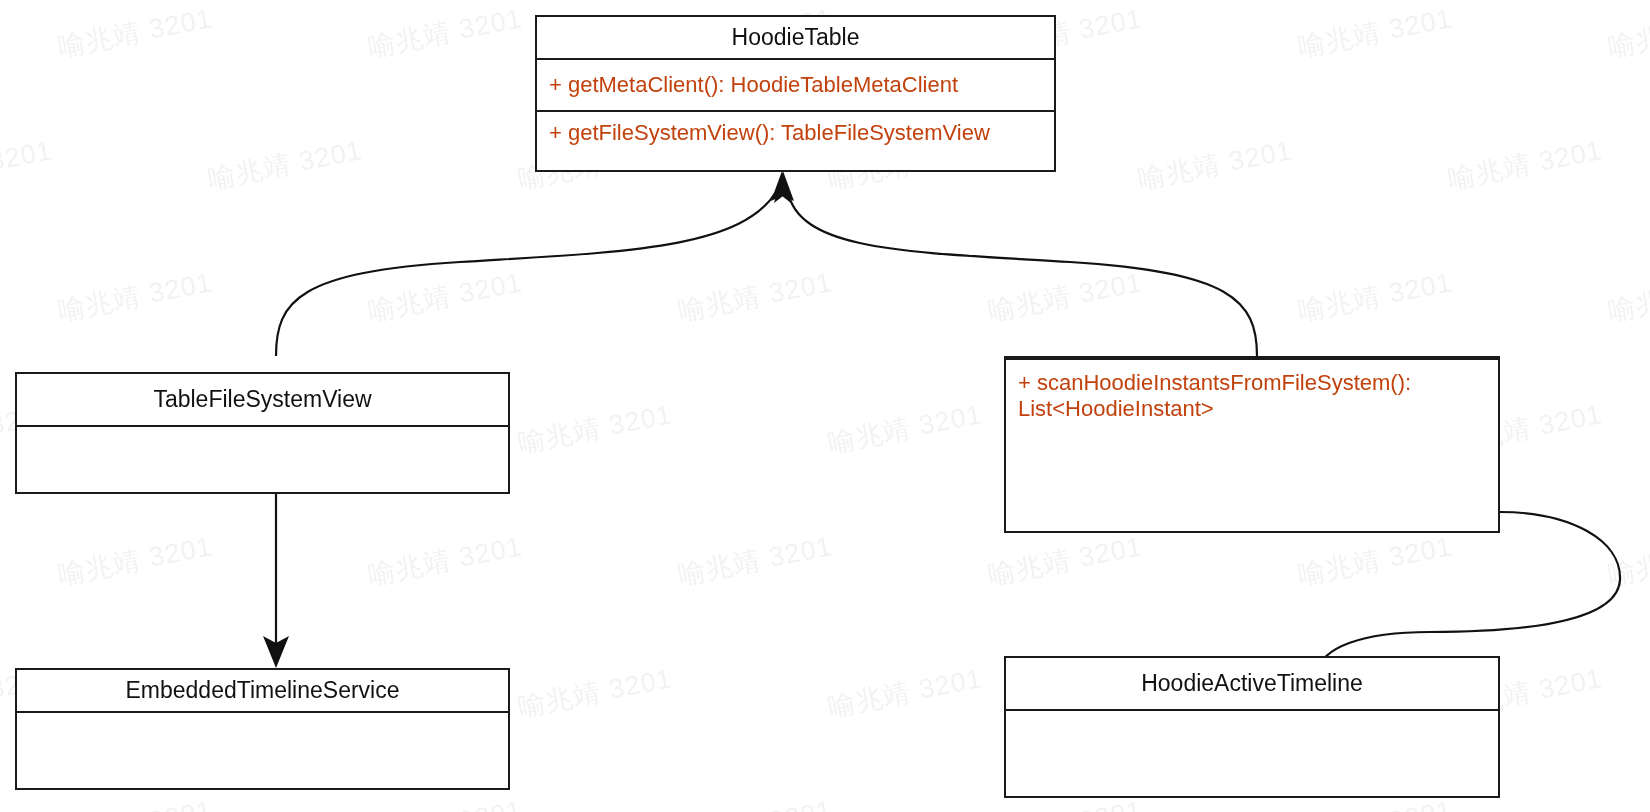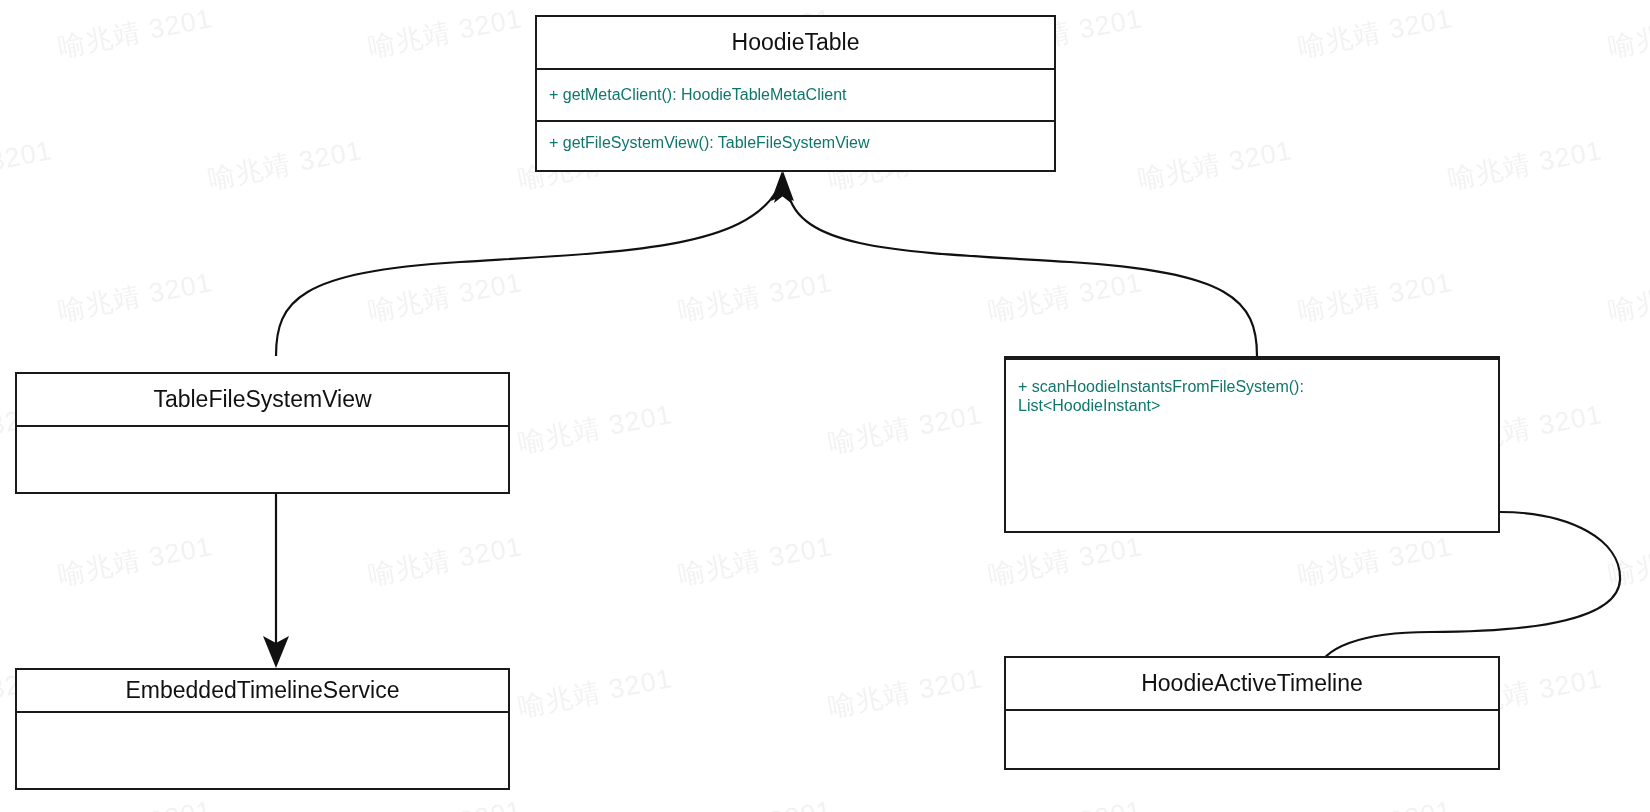--- a/index.html
+++ b/index.html
@@ -62,22 +62,22 @@
   .uml-divider {
     height: 0;
     border-top: 2px solid #1a1a1a;
   }
   .uml-compartment {
     box-sizing: border-box;
     padding: 0;
   }
   .uml-member {
     box-sizing: border-box;
-    font-size: 16px;
-    color: #0f766e;
+    font-size: 22px;
+    color: #c2410c;
     padding: 9px 0 9px 12px;
     line-height: 1.2;
     white-space: pre-line;
   }
   .uml-member + .uml-member {
     border-top: 2px solid #1a1a1a;
   }
   .uml-empty-compartment {
     box-sizing: border-box;
   }
@@ -168,21 +168,21 @@
       <path class="edge-arrowhead" d="M 276,668 L 263,636 L 276,643 L 289,636 Z"></path>
     </g>
 
     <g>
       <path class="edge-path" d="M 1500,512 C 1570,512 1622,540 1620,580 C 1618,618 1540,632 1430,632 C 1360,632 1322,648 1317,672"></path>
       <path class="edge-arrowhead" d="M 1316,694 L 1303,662 L 1316,669 L 1329,662 Z"></path>
     </g>
   </svg>
 
   <div class="uml-class" style="left:535px; top:15px; width:521px; height:157px;">
-    <div class="uml-class-name" style="height:51px;">HoodieTable</div>
+    <div class="uml-class-name" style="height:41px;">HoodieTable</div>
     <div class="uml-divider"></div>
     <div class="uml-compartment">
       <div class="uml-member" style="height:50px; display:flex; align-items:center;">+ getMetaClient(): HoodieTableMetaClient</div>
       <div class="uml-member" style="height:44px; display:flex; align-items:center;">+ getFileSystemView(): TableFileSystemView</div>
     </div>
   </div>
 
   <div class="uml-class" style="left:15px; top:372px; width:495px; height:122px;">
     <div class="uml-class-name" style="height:51px;">TableFileSystemView</div>
     <div class="uml-divider"></div>
@@ -196,19 +196,19 @@
 List&lt;HoodieInstant&gt;</div>
     </div>
   </div>
 
   <div class="uml-class" style="left:15px; top:668px; width:495px; height:122px;">
     <div class="uml-class-name" style="height:41px;">EmbeddedTimelineService</div>
     <div class="uml-divider"></div>
     <div class="uml-empty-compartment" style="height:65px;"></div>
   </div>
 
-  <div class="uml-class" style="left:1004px; top:656px; width:496px; height:114px;">
+  <div class="uml-class" style="left:1004px; top:656px; width:496px; height:142px;">
     <div class="uml-class-name" style="height:51px;">HoodieActiveTimeline</div>
     <div class="uml-divider"></div>
     <div class="uml-empty-compartment" style="height:65px;"></div>
   </div>
 
 </div>
 
 </body></html>

